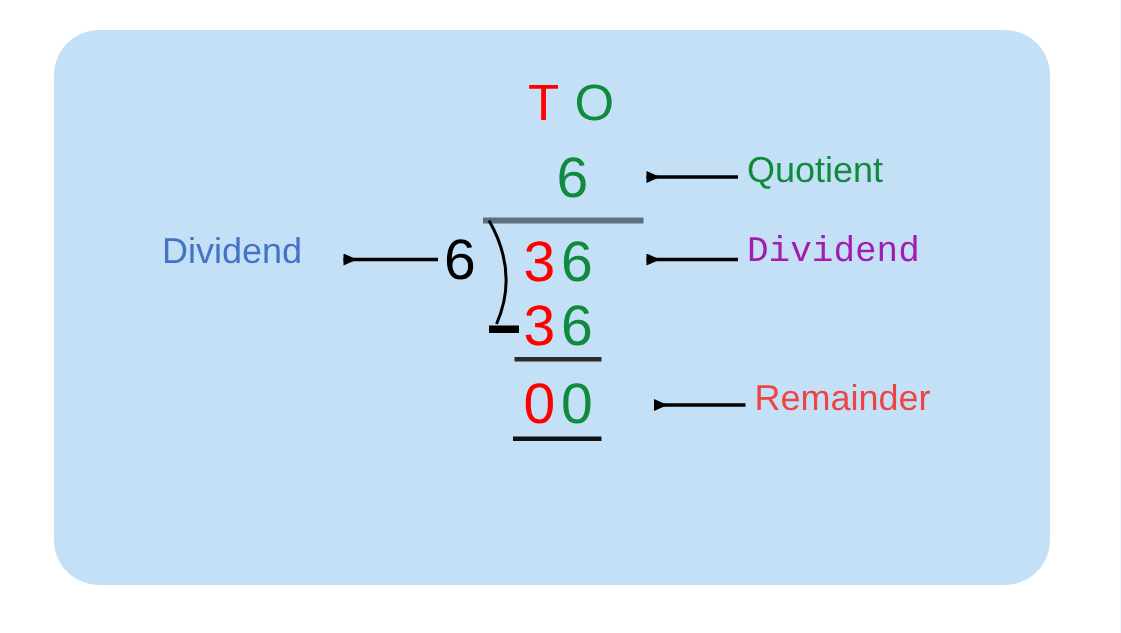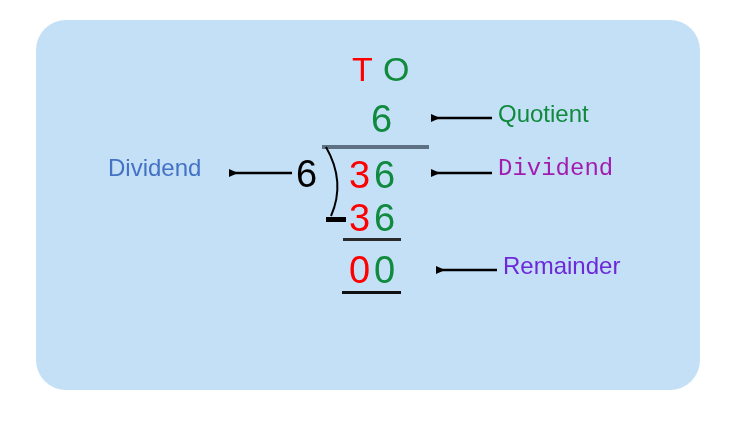--- a/index.html
+++ b/index.html
@@ -85,21 +85,21 @@
     position: absolute;
     left: 0; top: 0;
     width: 747px; height: 422px;
     pointer-events: none;
   }
 
   
   .label { font-size: 24px; }
   #label-quotient  { left: 498px; top: 102px; color: #108a3d; }
   #label-dividend  { left: 498px; top: 157px; color: #a21caf; font-family: Liberation Mono, monospace; }
-  #label-remainder { left: 503px; top: 254px; color: #6d28d9; }
+  #label-remainder { left: 503px; top: 254px; color: #ef4444; }
   #label-divisor   { left: 108px; top: 156px; color: #4472c4; }
 </style>
 </head>
 <body>
 
 <div id="stage">
 
   <div id="card"></div>
 
   <div class="txt place-head" id="place-tens">T</div>

